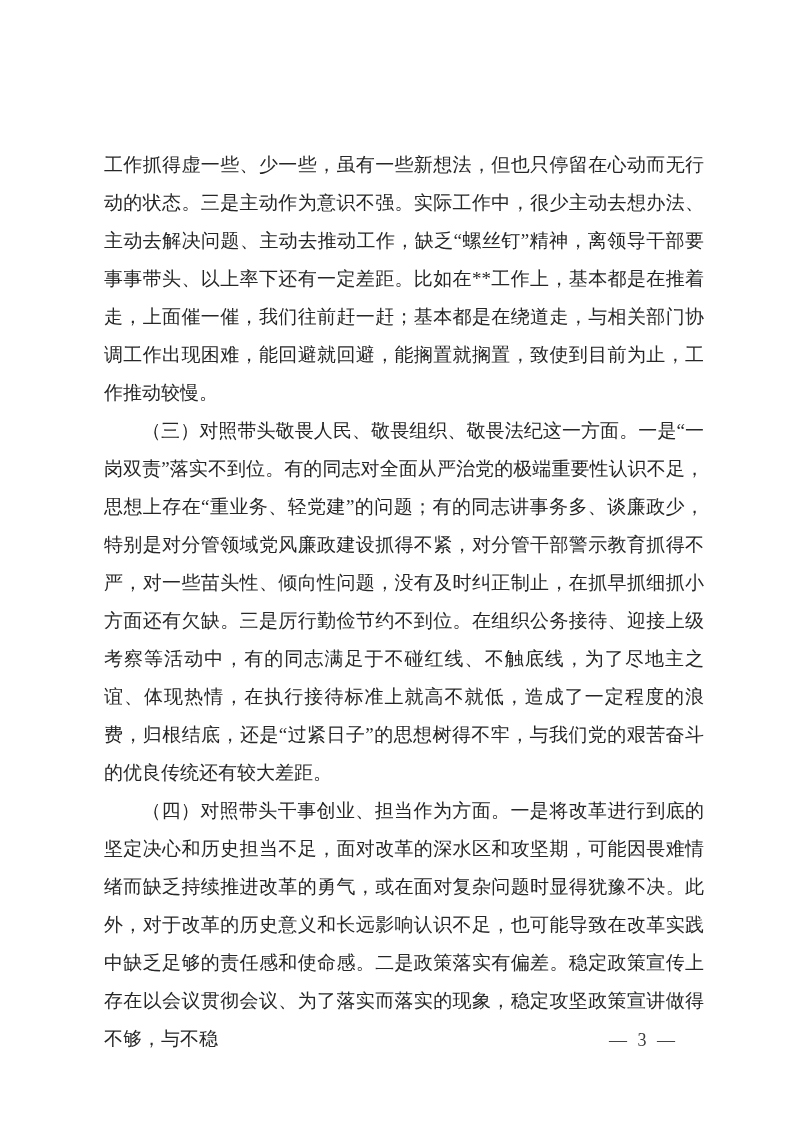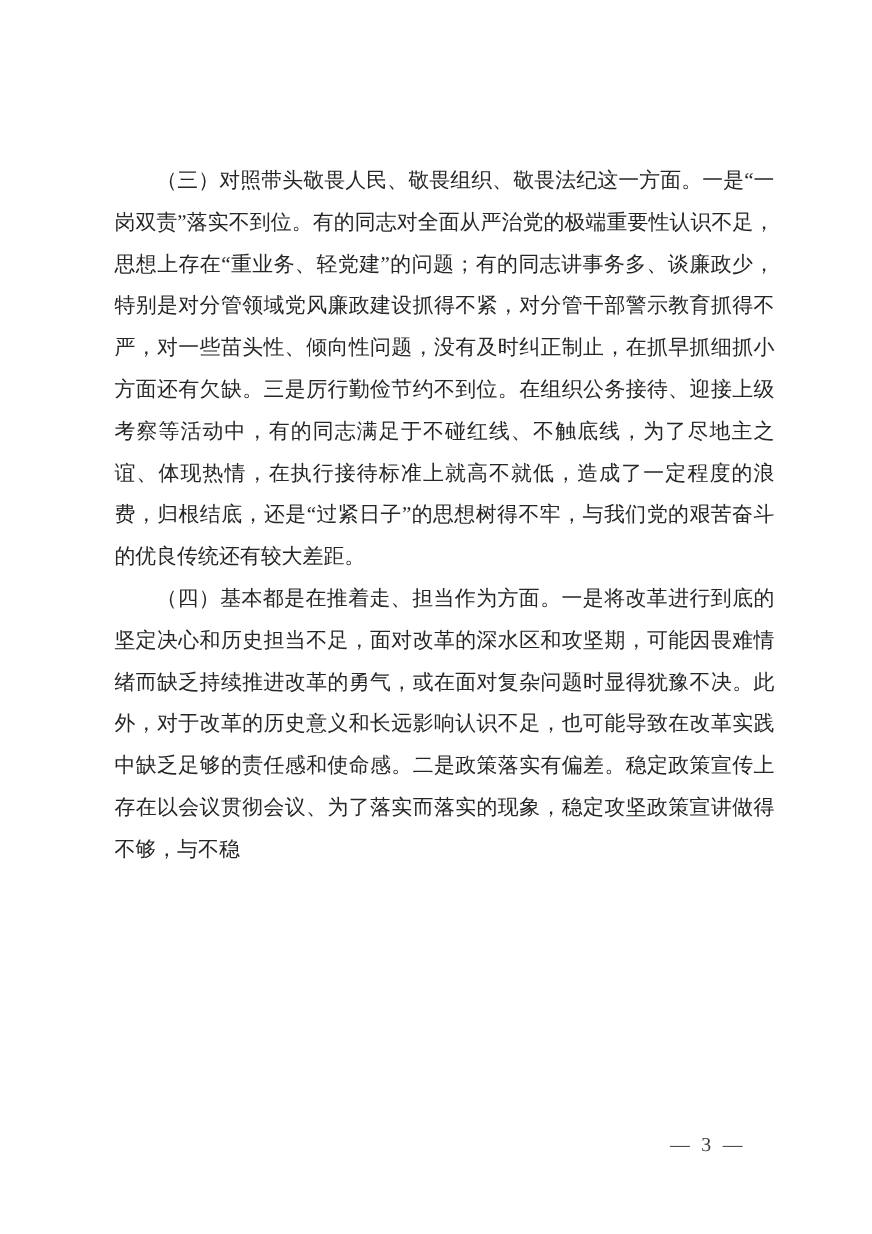--- a/index.html
+++ b/index.html
@@ -55,19 +55,20 @@
     line-height: 24px;
     color: #3a3a3a;
     letter-spacing: 3px;
   }
 </style>
 </head>
 <body>
 
 <main class="doc-page">
   <div class="doc-body" id="doc-body">
+      <p><span class="seg">工作抓得虚一些、少一些，虽有一些新想法，但也只停留在心动而无行动的状态。三是主动作为意识不强。实际工作中，很少主动去想办法、主动去解决问题、主动去推动工作，缺乏“螺丝钉”精神，离领导干部要事事带头、以上率下还有一定差距。比如在**工作上，基本都是在推着走，上面催一催，我们往前赶一赶；基本都是在绕道走，与相关部门协调工作出现困难，能回避就回避，能搁置就搁置，致使到目前为止，工作推动较慢。</span></p>
       <p class="indent"><span class="seg bold">（三）对照带头敬畏人民、敬畏组织、敬畏法纪这一方面。</span><span class="seg">一是“一岗双责”落实不到位。有的同志对全面从严治党的极端重要性认识不足，思想上存在“重业务、轻党建”的问题；有的同志讲事务多、谈廉政少，特别是对分管领域党风廉政建设抓得不紧，对分管干部警示教育抓得不严，对一些苗头性、倾向性问题，没有及时纠正制止，在抓早抓细抓小方面还有欠缺。三是厉行勤俭节约不到位。在组织公务接待、迎接上级考察等活动中，有的同志满足于不碰红线、不触底线，为了尽地主之谊、体现热情，在执行接待标准上就高不就低，造成了一定程度的浪费，归根结底，还是“过紧日子”的思想树得不牢，与我们党的艰苦奋斗的优良传统还有较大差距。</span></p>
-      <p class="indent"><span class="seg bold">（四）基本都是在推着走、担当作为方面。</span><span class="seg">一是将改革进行到底的坚定决心和历史担当不足，面对改革的深水区和攻坚期，可能因畏难情绪而缺乏持续推进改革的勇气，或在面对复杂问题时显得犹豫不决。此外，对于改革的历史意义和长远影响认识不足，也可能导致在改革实践中缺乏足够的责任感和使命感。二是政策落实有偏差。稳定政策宣传上存在以会议贯彻会议、为了落实而落实的现象，稳定攻坚政策宣讲做得不够，与不稳</span></p>
+      <p class="indent"><span class="seg bold">（四）对照带头干事创业、担当作为方面。</span><span class="seg">一是将改革进行到底的坚定决心和历史担当不足，面对改革的深水区和攻坚期，可能因畏难情绪而缺乏持续推进改革的勇气，或在面对复杂问题时显得犹豫不决。此外，对于改革的历史意义和长远影响认识不足，也可能导致在改革实践中缺乏足够的责任感和使命感。二是政策落实有偏差。稳定政策宣传上存在以会议贯彻会议、为了落实而落实的现象，稳定攻坚政策宣讲做得不够，与不稳</span></p>
     </div>
   <div class="page-footer">
     <span>— 3 —</span>
   </div>
 </main>
 
 </body></html>

